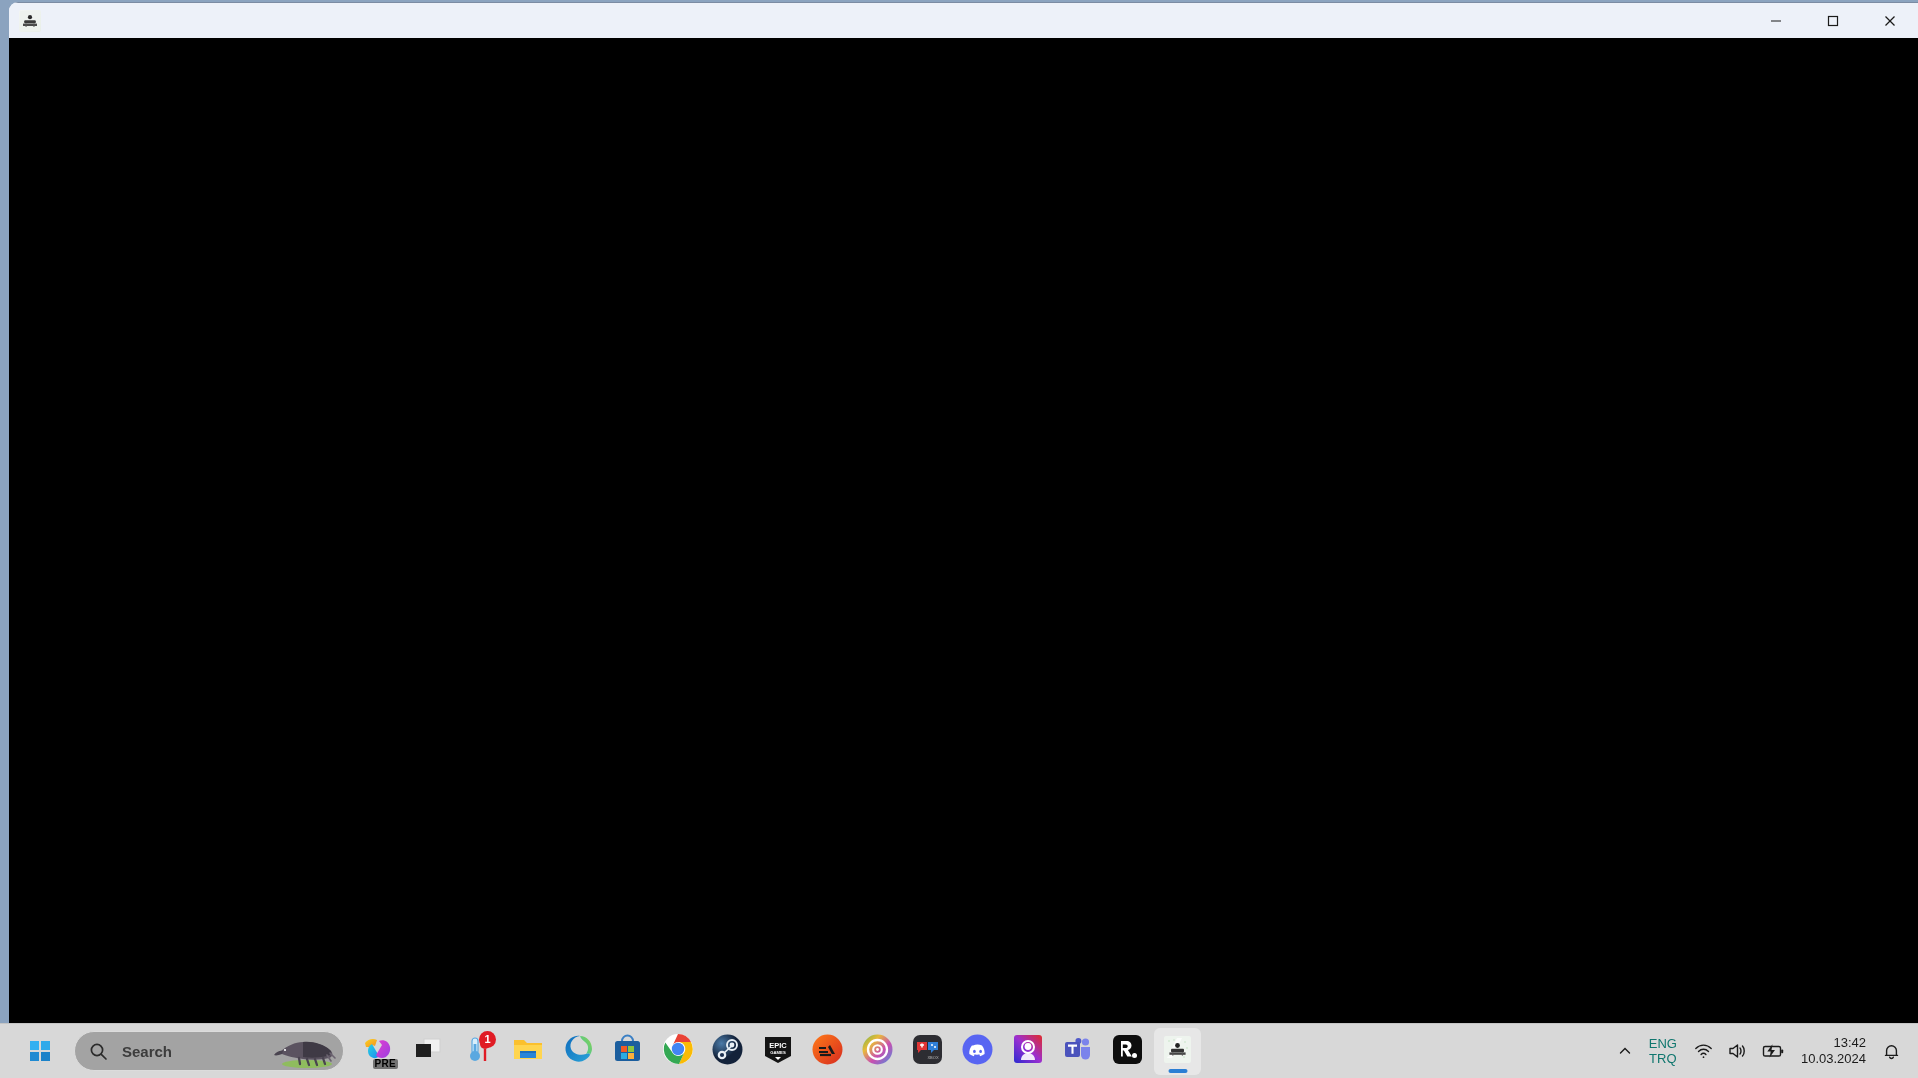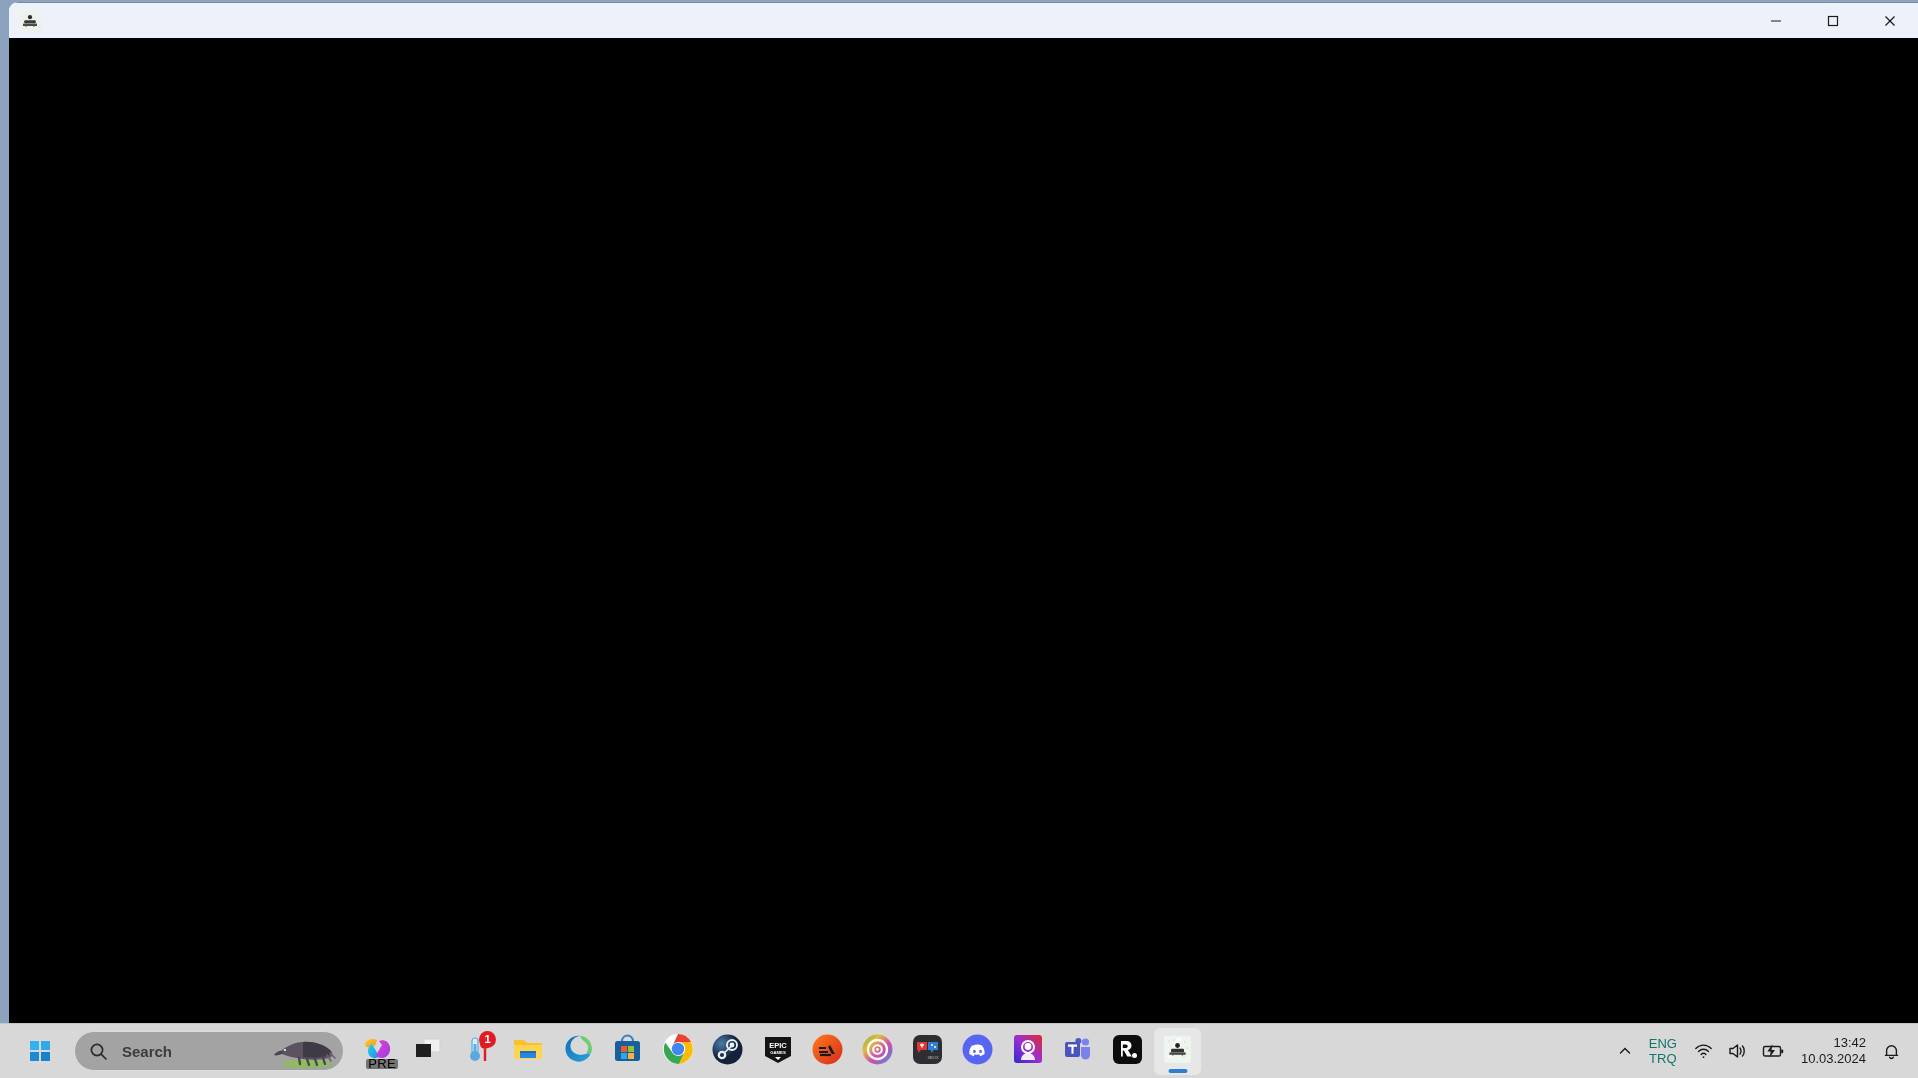--- a/index.html
+++ b/index.html
@@ -131,21 +131,21 @@
     min-width:17px; height:17px;
     background:#e01b24; color:#fff;
     border-radius:9px;
     font-size:11px; font-weight:bold;
     display:flex; align-items:center; justify-content:center;
     padding:0 4px;
   }
   .pre-badge {
     position:absolute; bottom:6px; right:3px;
     background:#737373; color:#000;
-    font-size:13px; font-weight:normal;
+    font-size:10px; font-weight:bold;
     border-radius:2px; padding:0 2px;
     letter-spacing:.3px;
     line-height:10px;
   }
 
   
   #system-tray {
     margin-left:auto; margin-right:10px;
     display:flex; align-items:center; height:55px;
   }

